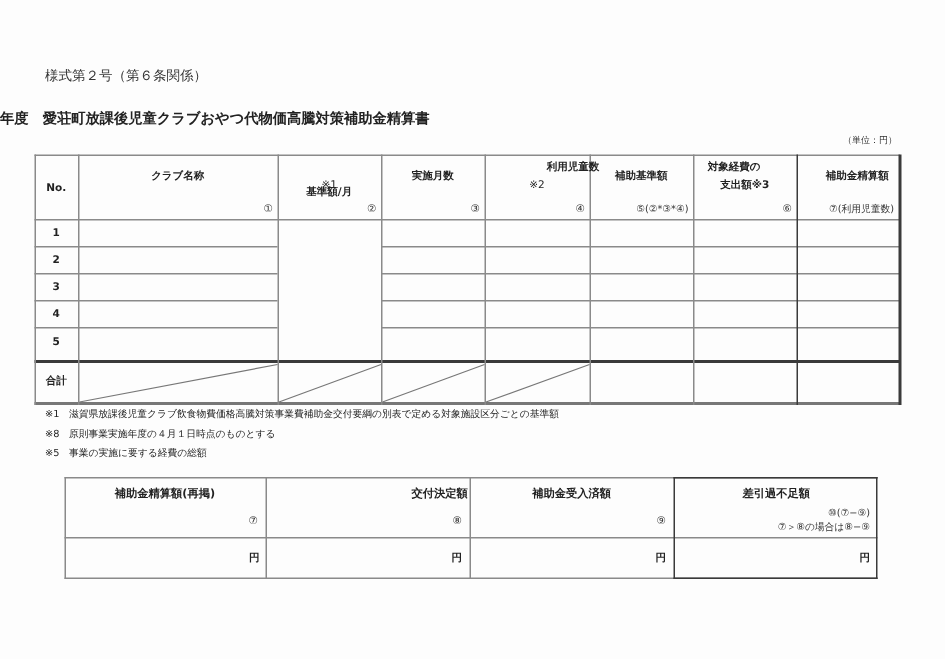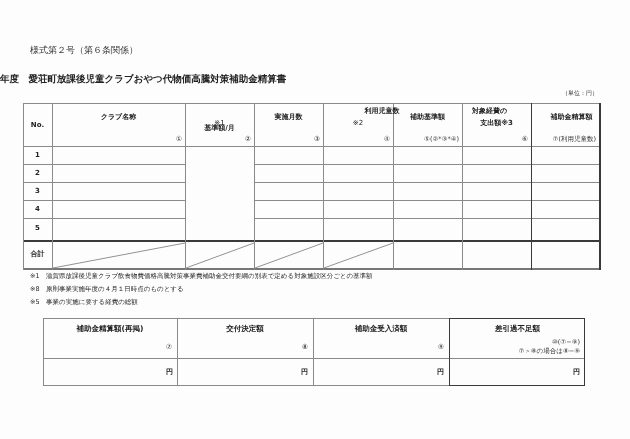--- a/index.html
+++ b/index.html
@@ -125,21 +125,21 @@
     <div class="grid-line v" style="left:177px; top:318px; height:68px;"></div>
     <div class="grid-line v" style="left:313px; top:318px; height:68px;"></div>
     <div class="grid-line v thick" style="left:449px; top:318px; height:68px;"></div>
     <div class="grid-line v thick" style="left:584px; top:318px; height:68px;"></div>
     <div class="grid-line h thick" style="left:449px; width:136px; top:318px;"></div>
     <div class="grid-line h thick" style="left:449px; width:136px; top:385px;"></div>
 
     <div class="bt-text" style="left:43px; width:134px; top:324px;">補助金精算額(再掲)</div>
     <div class="bt-num" style="left:43px; width:129px; top:343px;">⑦</div>
 
-    <div class="bt-text" style="left:177px; width:136px; top:324px;">交付決定額</div>
+    <div class="bt-text" style="left:177px; width:136px; top:324px;padding-left:48px;">交付決定額</div>
     <div class="bt-num" style="left:177px; width:131px; top:343px;">⑧</div>
 
     <div class="bt-text" style="left:313px; width:136px; top:324px;">補助金受入済額</div>
     <div class="bt-num" style="left:313px; width:131px; top:343px;">⑨</div>
 
     <div class="bt-text" style="left:449px; width:137px; top:324px;">差引過不足額</div>
     <div class="bt-num" style="left:449px; width:131px; top:338px; font-size:6.5px;">⑩(⑦−⑨)</div>
     <div class="bt-num" style="left:449px; width:131px; top:347px; font-size:6.5px;">⑦＞⑧の場合は⑧−⑨</div>
 
     <div class="yen" style="left:43px; width:130px; top:367px;">円</div>

